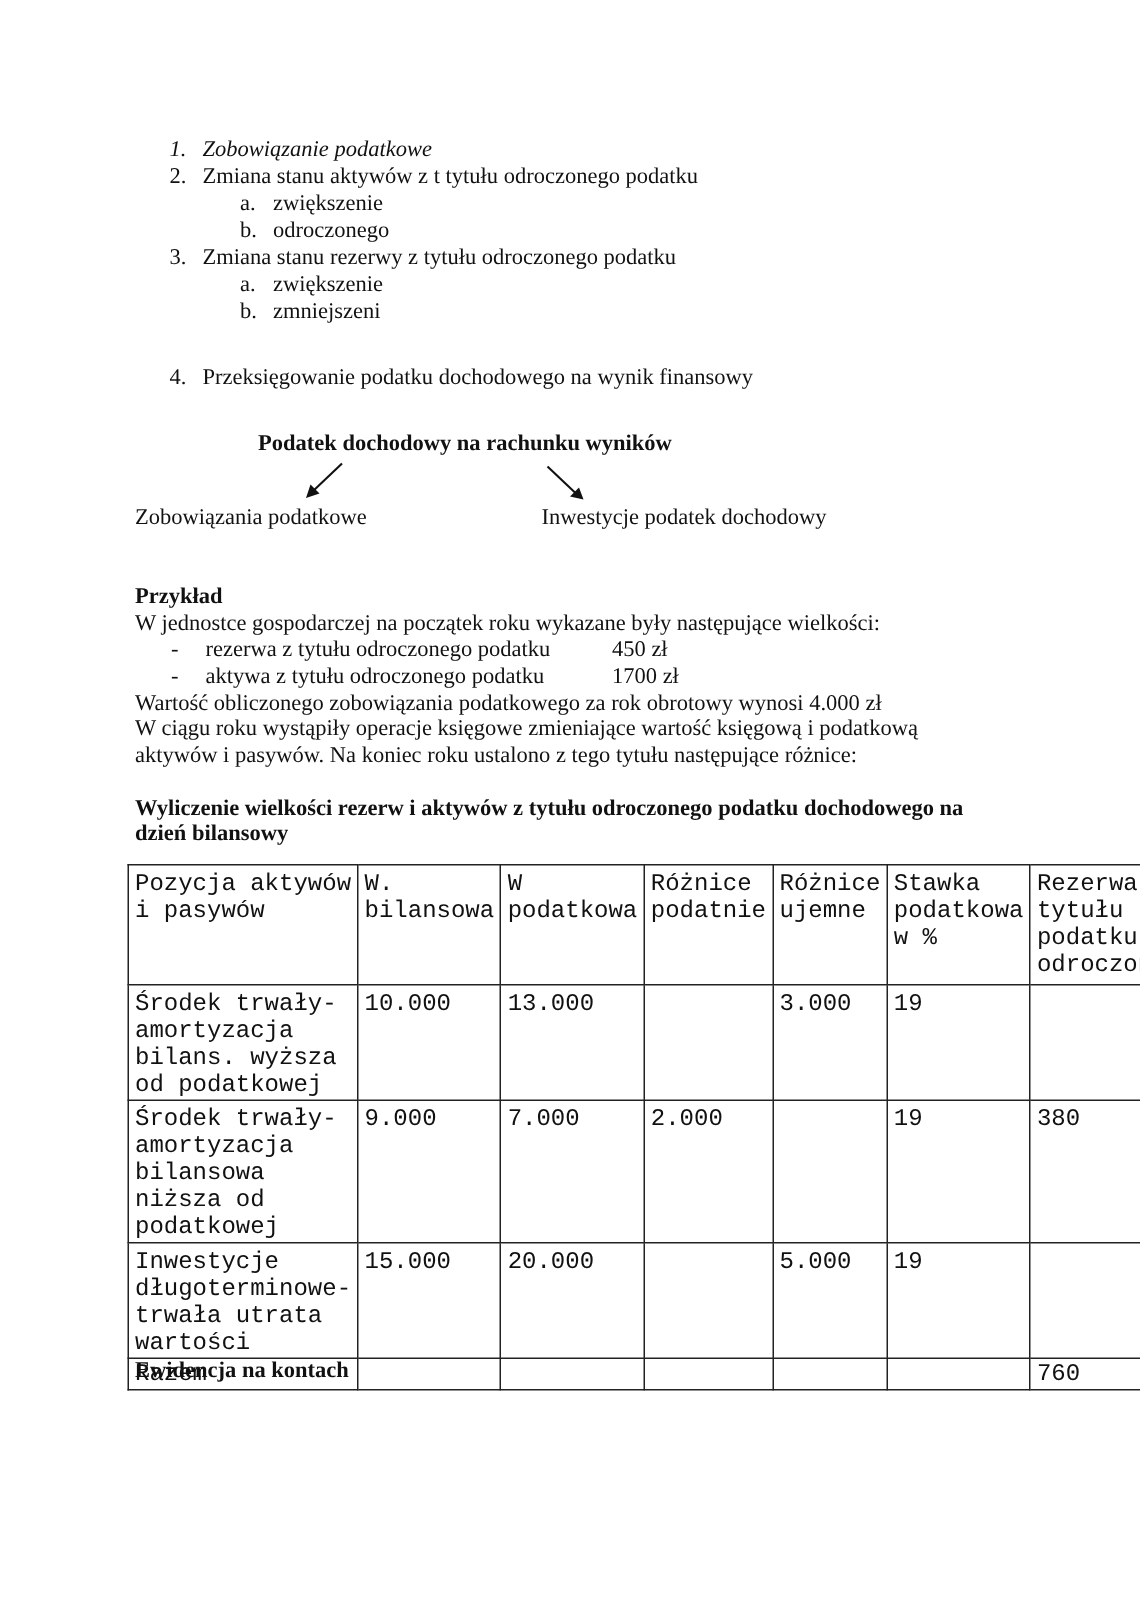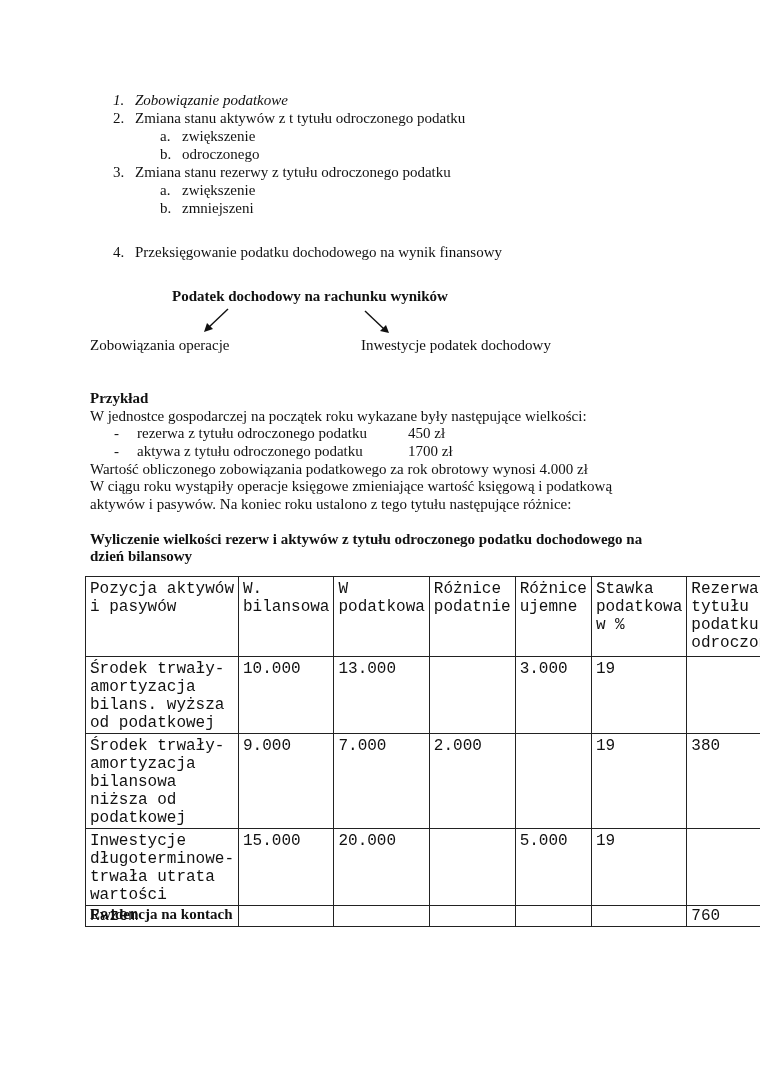--- a/index.html
+++ b/index.html
@@ -53,21 +53,21 @@
 
 <div class="abs bold" style="left:172px; top:287px;">Podatek dochodowy na rachunku wyników</div>
 <svg class="arrow" style="left:200px; top:308px;" width="34" height="26">
   <line x1="28" y1="1" x2="8" y2="20" stroke="#111" stroke-width="1.4"></line>
   <polygon points="4,24 7,15 13,21" fill="#111"></polygon>
 </svg>
 <svg class="arrow" style="left:362px; top:308px;" width="34" height="26">
   <line x1="3" y1="3" x2="22" y2="21" stroke="#111" stroke-width="1.4"></line>
   <polygon points="27,25 18,23 24,17" fill="#111"></polygon>
 </svg>
-<div class="abs" style="left:90px; top:336px;">Zobowiązania operacje</div>
+<div class="abs" style="left:90px; top:336px;">Zobowiązania podatkowe</div>
 <div class="abs" style="left:361px; top:336px;">Inwestycje podatek dochodowy</div>
 
 <div class="abs bold" style="left:90px; top:389px;">Przykład</div>
 <div class="abs" style="left:90px; top:407px;">W jednostce gospodarczej na początek roku wykazane były następujące wielkości:</div>
 <div class="abs" style="left:114px; top:424px;">-</div>
 <div class="abs" style="left:137px; top:424px;">rezerwa z tytułu odroczonego podatku</div>
 <div class="abs" style="left:408px; top:424px;">450 zł</div>
 <div class="abs" style="left:114px; top:442px;">-</div>
 <div class="abs" style="left:137px; top:442px;">aktywa z tytułu odroczonego podatku</div>
 <div class="abs" style="left:408px; top:442px;">1700 zł</div>

